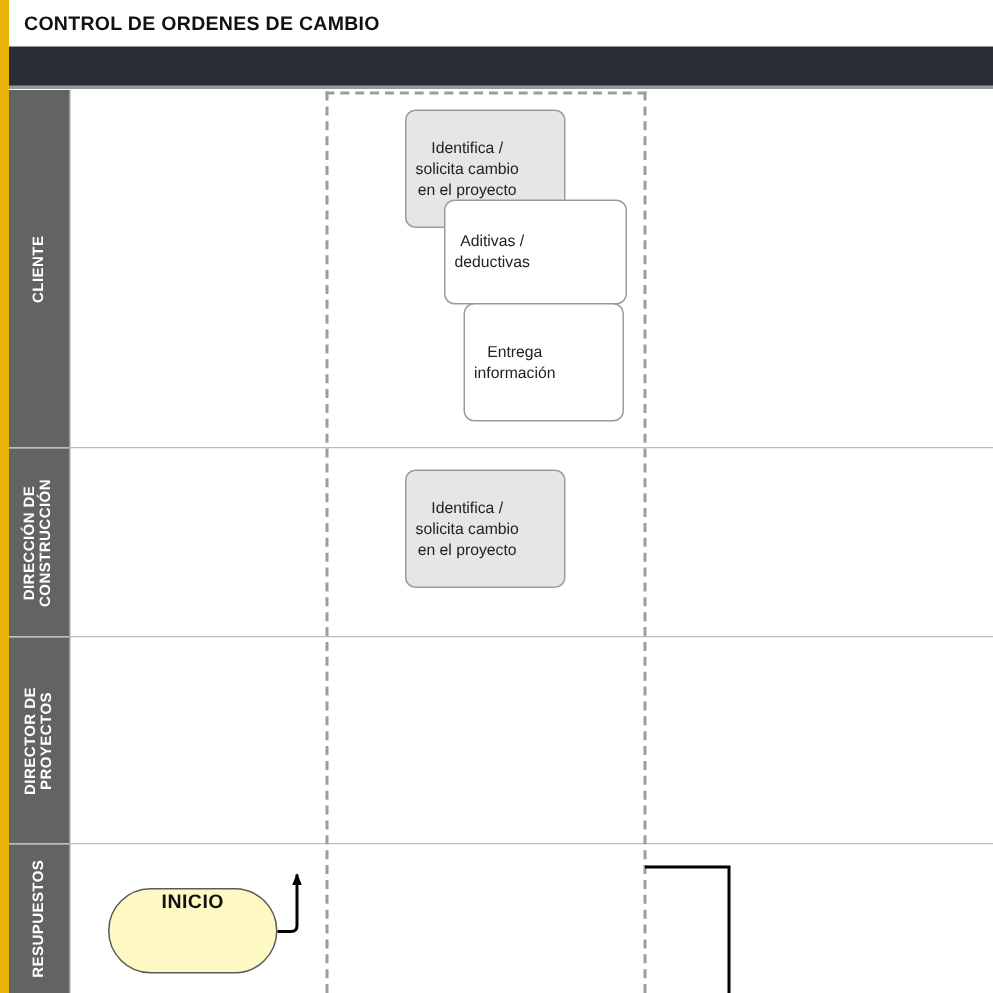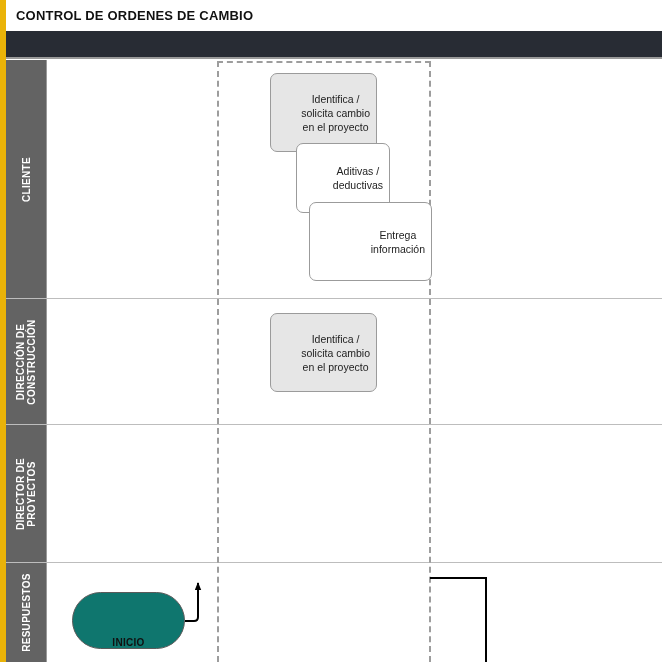--- a/index.html
+++ b/index.html
@@ -104,42 +104,42 @@
   }
 
   
   .task {
     position: absolute;
     border: 1px solid #9b9b9b;
     border-radius: 7px;
     box-sizing: border-box;
     display: flex;
     align-items: center;
-    justify-content: flex-end;
+    justify-content: flex-start;
     text-align: center;
     font-size: 10.5px;
     line-height: 14px;
     color: #222222;
     padding: 2px 6px;
     white-space: pre-line;
   }
   .task.shaded { background: #e6e6e6; }
   .task.plain  { background: #ffffff; }
 
   
   .event-start {
     position: absolute;
     border: 1px solid #5a5a5a;
     border-radius: 40px;
-    background: #0f766e;
-    box-sizing: border-box;
-    display: flex;
-    align-items: flex-end;
+    background: #fef9c3;
+    box-sizing: border-box;
+    display: flex;
+    align-items: flex-start;
     justify-content: center;
-    font-size: 10px;
+    font-size: 13px;
     font-weight: bold;
     color: #111111;
     letter-spacing: 0.3px;
   }
 
   
   .conn-layer {
     position: absolute;
     left: 0; top: 0;
     width: 662px; height: 662px;
@@ -194,26 +194,26 @@
   <div class="dash-h" style="left:211px; top:61px; width:214px;"></div>
   <div class="dash-v" style="left:211px; top:61px; height:601px;"></div>
   <div class="dash-v" style="left:423px; top:61px; height:601px;"></div>
 
   <div class="task shaded" style="left:264px; top:73px; width:107px; height:79px;">
     <span>Identifica /
 solicita cambio
 en el proyecto</span>
   </div>
 
-  <div class="task plain" style="left:290px; top:143px; width:94px; height:70px;">
+  <div class="task plain" style="left:290px; top:133px; width:122px; height:70px;">
     <span>Aditivas /
 deductivas</span>
   </div>
 
-  <div class="task plain" style="left:303px; top:202px; width:123px; height:79px;">
+  <div class="task plain" style="left:303px; top:202px; width:107px; height:79px;">
     <span>Entrega
 información</span>
   </div>
 
   <div class="task shaded" style="left:264px; top:313px; width:107px; height:79px;">
     <span>Identifica /
 solicita cambio
 en el proyecto</span>
   </div>
 

